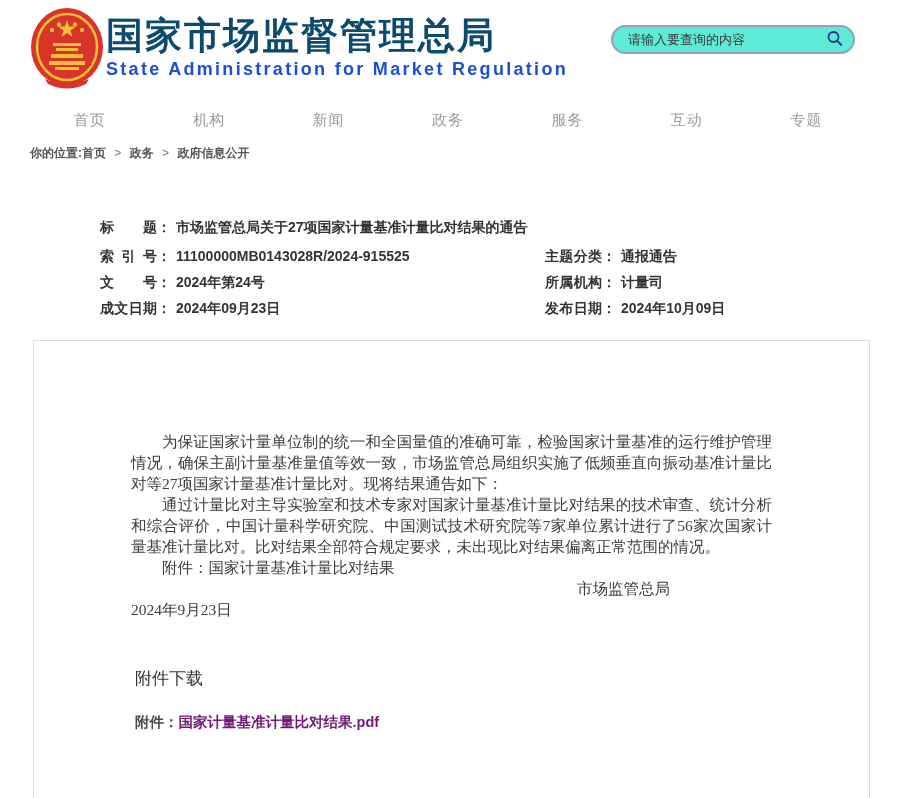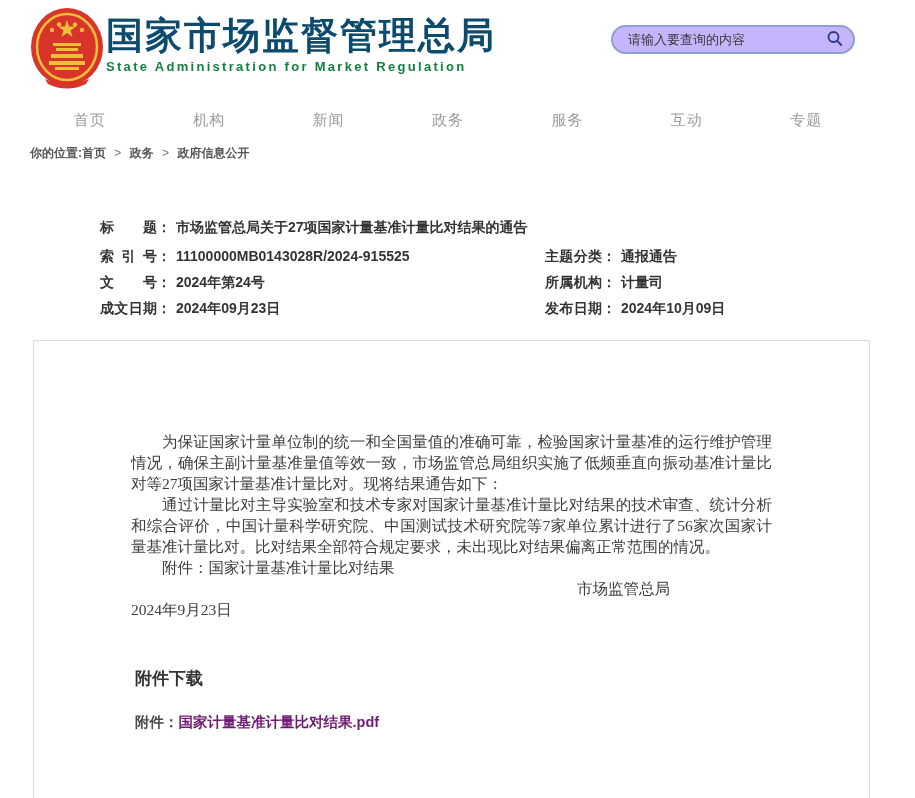--- a/index.html
+++ b/index.html
@@ -15,25 +15,25 @@
   .logo { position:absolute; left:30px; top:7px; width:74px; height:82px; }
   .title-block { position:absolute; left:106px; top:16px; }
   .main-title {
     font-family:"Liberation Serif","DejaVu Serif",serif;
     font-weight:bold; font-size:37px; line-height:40px;
     color:#0c4a6e; letter-spacing:2px; white-space:nowrap;
   }
   .sub-title {
     margin-top:3px;
     font-family:"Liberation Sans",sans-serif;
-    font-size:13px; font-weight:bold; color:#15803d; letter-spacing:2.3px; white-space:nowrap;
+    font-size:18px; font-weight:bold; color:#1d4ed8; letter-spacing:2.3px; white-space:nowrap;
   }
   .search-box {
     position:absolute; left:611px; top:25px; width:244px; height:29px;
-    border:2px solid #8f9fd0; border-radius:15px; background:#c4b5fd;
+    border:2px solid #8f9fd0; border-radius:15px; background:#5eead4;
     display:flex; align-items:center; padding:0 8px 0 13px;
   }
   .search-box input {
     flex:1; border:none; outline:none; background:transparent;
     font-family:"Liberation Sans",sans-serif; font-size:13px; color:#333;
   }
   .search-box input::placeholder { color:#3a3a3a; opacity:1; }
   .search-btn { border:none; background:transparent; padding:0; cursor:pointer; width:20px; height:20px; }
 
   
@@ -78,21 +78,21 @@
     font-size:15.5px; line-height:21px; color:#3d3d3d;
     text-align:justify;
   }
   .doc-body p { margin:0; text-indent:2em; }
   .sig-name { text-align:right; padding-right:102px; }
   .sig-date { text-align:left; padding-right:71px; }
 
   .attachments { padding-left:101px; margin-top:47px; }
   .attach-heading {
     margin:0; font-family:"Liberation Sans",sans-serif;
-    font-size:17px; font-weight:bold; color:#333;
+    font-size:17px; font-weight:normal; color:#333;
   }
   .attach-item {
     margin-top:23px; font-family:"Liberation Sans",sans-serif;
     font-size:14.5px; font-weight:bold; color:#4a4a4a;
   }
   .attach-item a { color:#701a75; text-decoration:none; cursor:pointer; }
 </style>
 </head>
 <body>
 

